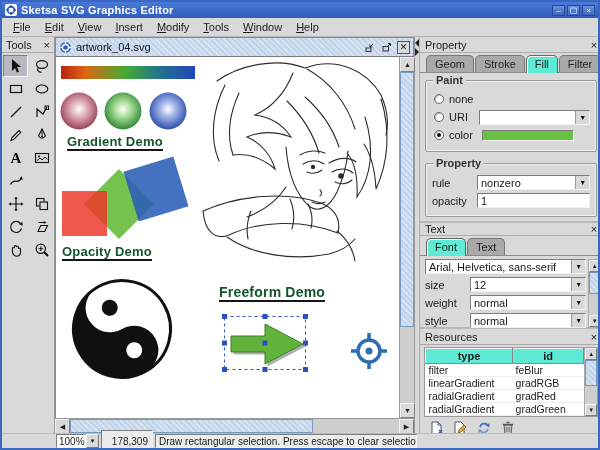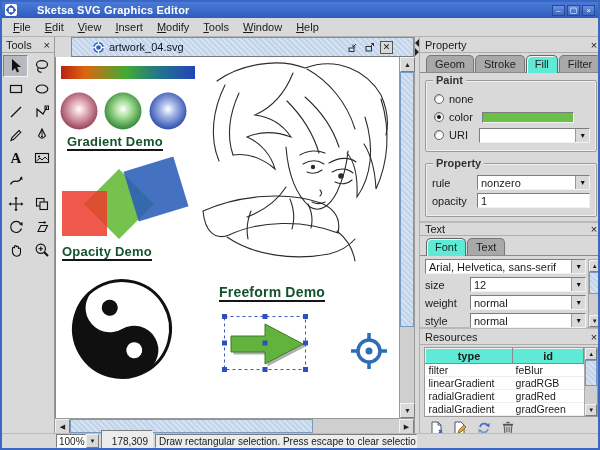--- a/index.html
+++ b/index.html
@@ -1,20 +1,20 @@
 <!DOCTYPE html>
 <html><head>
 <meta charset="utf-8">
 <style>
   * { margin:0; padding:0; box-sizing:border-box; }
   html,body { width:600px; height:450px; font-family:"Liberation Sans",sans-serif; font-size:11px; color:#1a1a1a; }
   .app { width:600px; height:450px; background:#d9d9d9; border:2px solid #3a66c4; display:flex; flex-direction:column; overflow:hidden; }
 
   
-  .titlebar { height:16px; background:linear-gradient(180deg,#4a7ad8,#2f5cbd); display:flex; align-items:center; padding:0 3px; gap:20px; flex:0 0 16px;justify-content:flex-end; }
+  .titlebar { height:16px; background:linear-gradient(180deg,#4a7ad8,#2f5cbd); display:flex; align-items:center; padding:0 3px; gap:4px; flex:0 0 16px;justify-content:flex-end; }
   .titlebar .title { color:#fff; font-weight:bold; font-size:11px; letter-spacing:.2px; flex:1; }
   .app-icon { width:12px; height:12px; background:#fff; border-radius:2px; display:flex; align-items:center; justify-content:center; }
   .win-controls { display:flex; gap:2px; }
   .wbtn { width:13px; height:11px; background:linear-gradient(180deg,#6b90dd,#3c66c2); border:1px solid #274a94; color:#fff; font-size:8px; line-height:9px; text-align:center; }
 
   
   .menubar { height:19px; background:#d9d9d9; border-bottom:1px solid #b5b5b5; display:flex; align-items:center; padding-left:4px; flex:0 0 19px; }
   .menu-item { display:inline-block; padding:2px 7px; }
   .menu-item::first-letter { text-decoration:underline; }
 
@@ -26,21 +26,21 @@
   .palette-title { height:16px; display:flex; align-items:center; justify-content:space-between; padding:0 4px; border-bottom:1px solid #aaa; background:#d9d9d9; }
   .palette-close { font-size:11px; line-height:10px; cursor:default; }
   .tool-grid { display:grid; grid-template-columns:25px 25px; grid-auto-rows:22px; gap:1px; padding:2px 0 0 1px; }
   .tool { display:flex; align-items:center; justify-content:center; }
   .tool.selected { background:#b6bac0; border:1px solid; border-color:#808080 #f4f4f4 #f4f4f4 #808080; }
   .tool svg { display:block; }
 
   
   .doc-col { width:360px; display:flex; flex-direction:column; border-right:1px solid #9a9a9a; background:#d9d9d9; }
   .hatch { background:repeating-linear-gradient(45deg,#c2d4ea 0 2px,#d4e2f2 2px 4px); }
-  .iframe-title { height:20px; border:1px solid #8a8a8a; border-bottom:1px solid #7a7a7a; display:flex; align-items:center; gap:4px; padding:0 20px; flex:0 0 20px;margin-left:16px; }
+  .iframe-title { height:20px; border:1px solid #8a8a8a; border-bottom:1px solid #7a7a7a; display:flex; align-items:center; gap:4px; padding:0 3px; flex:0 0 20px; }
   .iframe-title .doc-name { font-size:11px; color:#14141f; flex:1; }
   .ifr-btn { width:13px; height:13px; display:flex; align-items:center; justify-content:center; }
   .ifr-close { border:1px solid #555; background:#d9d9d9; font-size:9px; line-height:9px; }
   .canvas-row { flex:1; display:flex; min-height:0; }
   .canvas { width:345px; background:#fff; position:relative; border-left:1px solid #8a8a8a; overflow:hidden; }
   .demo-label { position:absolute; font-weight:bold; font-size:13px; color:#14532d; border-bottom:2px solid #151515; padding-bottom:0px; letter-spacing:.2px; }
 
   
   .vscroll { width:15px; background:#cfcfcf; display:flex; flex-direction:column; border-left:1px solid #999; }
   .hscroll { height:15px; background:#cfcfcf; display:flex; flex:0 0 15px; border-top:1px solid #999; }
@@ -402,31 +402,31 @@
             <span class="tab active">Fill</span>
             <span class="tab">Filter</span>
           </div>
           <div class="groupbox">
             <span class="legend">Paint</span>
             <div class="radio-row">
               <span class="radio"></span>
               <span>none</span>
             </div>
             <div class="radio-row">
-              <span class="radio checked"></span>
-              <span>color</span>
-              <span class="swatch"></span>
-            </div>
-            <div class="radio-row">
               <span class="radio"></span>
               <span>URI</span>
               <span class="combo" style="flex:1; margin-left:6px;">
                   <span class="val"></span>
                   <span class="dd">▼</span>
                 </span>
+            </div>
+            <div class="radio-row">
+              <span class="radio checked"></span>
+              <span>color</span>
+              <span class="swatch"></span>
             </div>
           </div>
           <div class="groupbox">
             <span class="legend">Property</span>
             <div class="form-row">
               <span class="lbl">rule</span>
               <span class="combo" style="flex:1;">
                   <span class="val">nonzero</span>
                   <span class="dd">▼</span>
                 </span>

